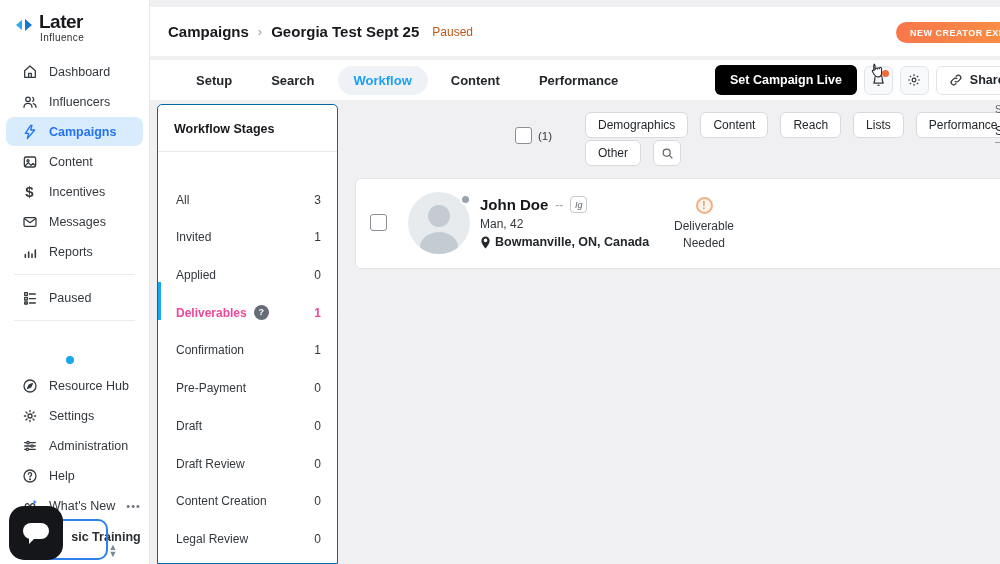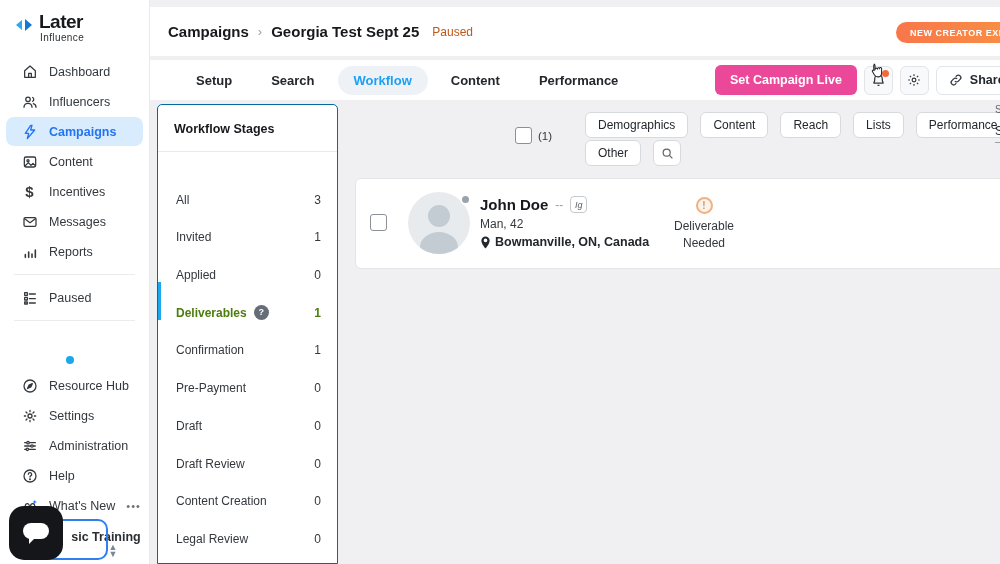--- a/index.html
+++ b/index.html
@@ -36,36 +36,36 @@
   .crumb-sep { margin:0 9px; color:#9aa0a6; font-size:13px; }
   .crumb-page { font-size:15px; font-weight:700; color:#17191c; }
   .status-paused { margin-left:13px; font-size:12px; color:#bf5717; font-weight:500; }
   .promo-btn { position:absolute; left:746px; top:15px; height:21px; padding:0 14px; border:none; border-radius:11px; background:linear-gradient(90deg,#f8764b,#f99a40); color:#fff; font-size:9px; font-weight:700; letter-spacing:0.5px; white-space:nowrap; font-family:"Liberation Sans",sans-serif; cursor:pointer; }
 
   .tabbar { position:absolute; left:0; top:60px; width:850px; height:40px; background:#fff; display:flex; align-items:center; }
   .tabs { display:flex; gap:7px; padding-left:30px; }
   .tab { font-size:13px; font-weight:700; color:#23272b; padding:7px 16px; border-radius:17px; cursor:pointer; white-space:nowrap; }
   .tab.active { background:#eef2f7; color:#1da0f2; }
   .tab-actions { position:absolute; left:565px; top:0; height:40px; display:flex; align-items:center; gap:7px; }
-  .btn-live { height:30px; padding:0 15px; background:#ec4899; border:none; border-radius:6px; color:#fff; font-size:12.5px; font-weight:700; font-family:"Liberation Sans",sans-serif; cursor:pointer; white-space:nowrap; }
+  .btn-live { height:30px; padding:0 15px; background:#000000; border:none; border-radius:6px; color:#fff; font-size:12.5px; font-weight:700; font-family:"Liberation Sans",sans-serif; cursor:pointer; white-space:nowrap; }
   .icon-btn { position:relative; width:29px; height:29px; background:#f7f9fb; border:1px solid #e1e5ea; border-radius:6px; display:flex; align-items:center; justify-content:center; cursor:pointer; }
   .notif-dot { position:absolute; right:3px; top:3px; width:7px; height:7px; border-radius:50%; background:#f06a3a; }
   .cursor-glyph { position:absolute; left:4px; top:-4px; }
   .btn-share { height:29px; padding:0 12px; background:#fff; border:1px solid #e1e5ea; border-radius:6px; font-size:12.5px; font-weight:700; color:#23272b; display:flex; align-items:center; gap:7px; font-family:"Liberation Sans",sans-serif; cursor:pointer; white-space:nowrap; }
 
   
   .stages-card { position:absolute; left:7px; top:104px; width:181px; height:460px; background:#fff; border:1px solid #0369a1; border-radius:5px 5px 0 0; }
   .stages-title { font-size:12.5px; font-weight:700; color:#17191c; padding:17px 16px 15px; }
   .stages-divider { border-top:1px solid #e8e9eb; }
   .stage-row { display:flex; align-items:flex-end; height:37.7px; padding:0 16px 0 15px; border-left:3px solid transparent; cursor:pointer; }
   .stage-row:first-child { margin-top:17px; }
   .stage-row .s-lbl { font-size:12px; color:#33383d; }
   .stage-row .s-cnt { margin-left:auto; font-size:12px; color:#33383d; }
   .stage-row.active { border-left:3px solid #1aa7ec; }
-  .stage-row.active .s-lbl, .stage-row.active .s-cnt { font-weight:700; color:#4d7c0f; }
+  .stage-row.active .s-lbl, .stage-row.active .s-cnt { font-weight:700; color:#ec4899; }
   .q-badge { width:15px; height:15px; border-radius:50%; background:#666d78; color:#fff; font-size:9px; font-weight:700; display:inline-flex; align-items:center; justify-content:center; margin-left:7px; }
 
   
   .toolbar { position:absolute; left:205px; top:104px; width:645px; }
   .sel-check { position:absolute; left:160px; top:23px; width:17px; height:17px; border:1.5px solid #8b9096; border-radius:3px; background:#fff; cursor:pointer; }
   .sel-count { position:absolute; left:183px; top:26px; font-size:11.5px; color:#33383d; }
   .chips-r1 { position:absolute; left:230px; top:8px; display:flex; gap:12px; }
   .chips-r2 { position:absolute; left:230px; top:36px; display:flex; gap:12px; }
   .chip { height:26px; padding:0 12px; background:#fff; border:1px solid #d7dadd; border-radius:6px; font-size:12px; font-weight:500; color:#23272b; display:flex; align-items:center; font-family:"Liberation Sans",sans-serif; cursor:pointer; white-space:nowrap; }
   .chip-search { width:28px; padding:0; justify-content:center; }

